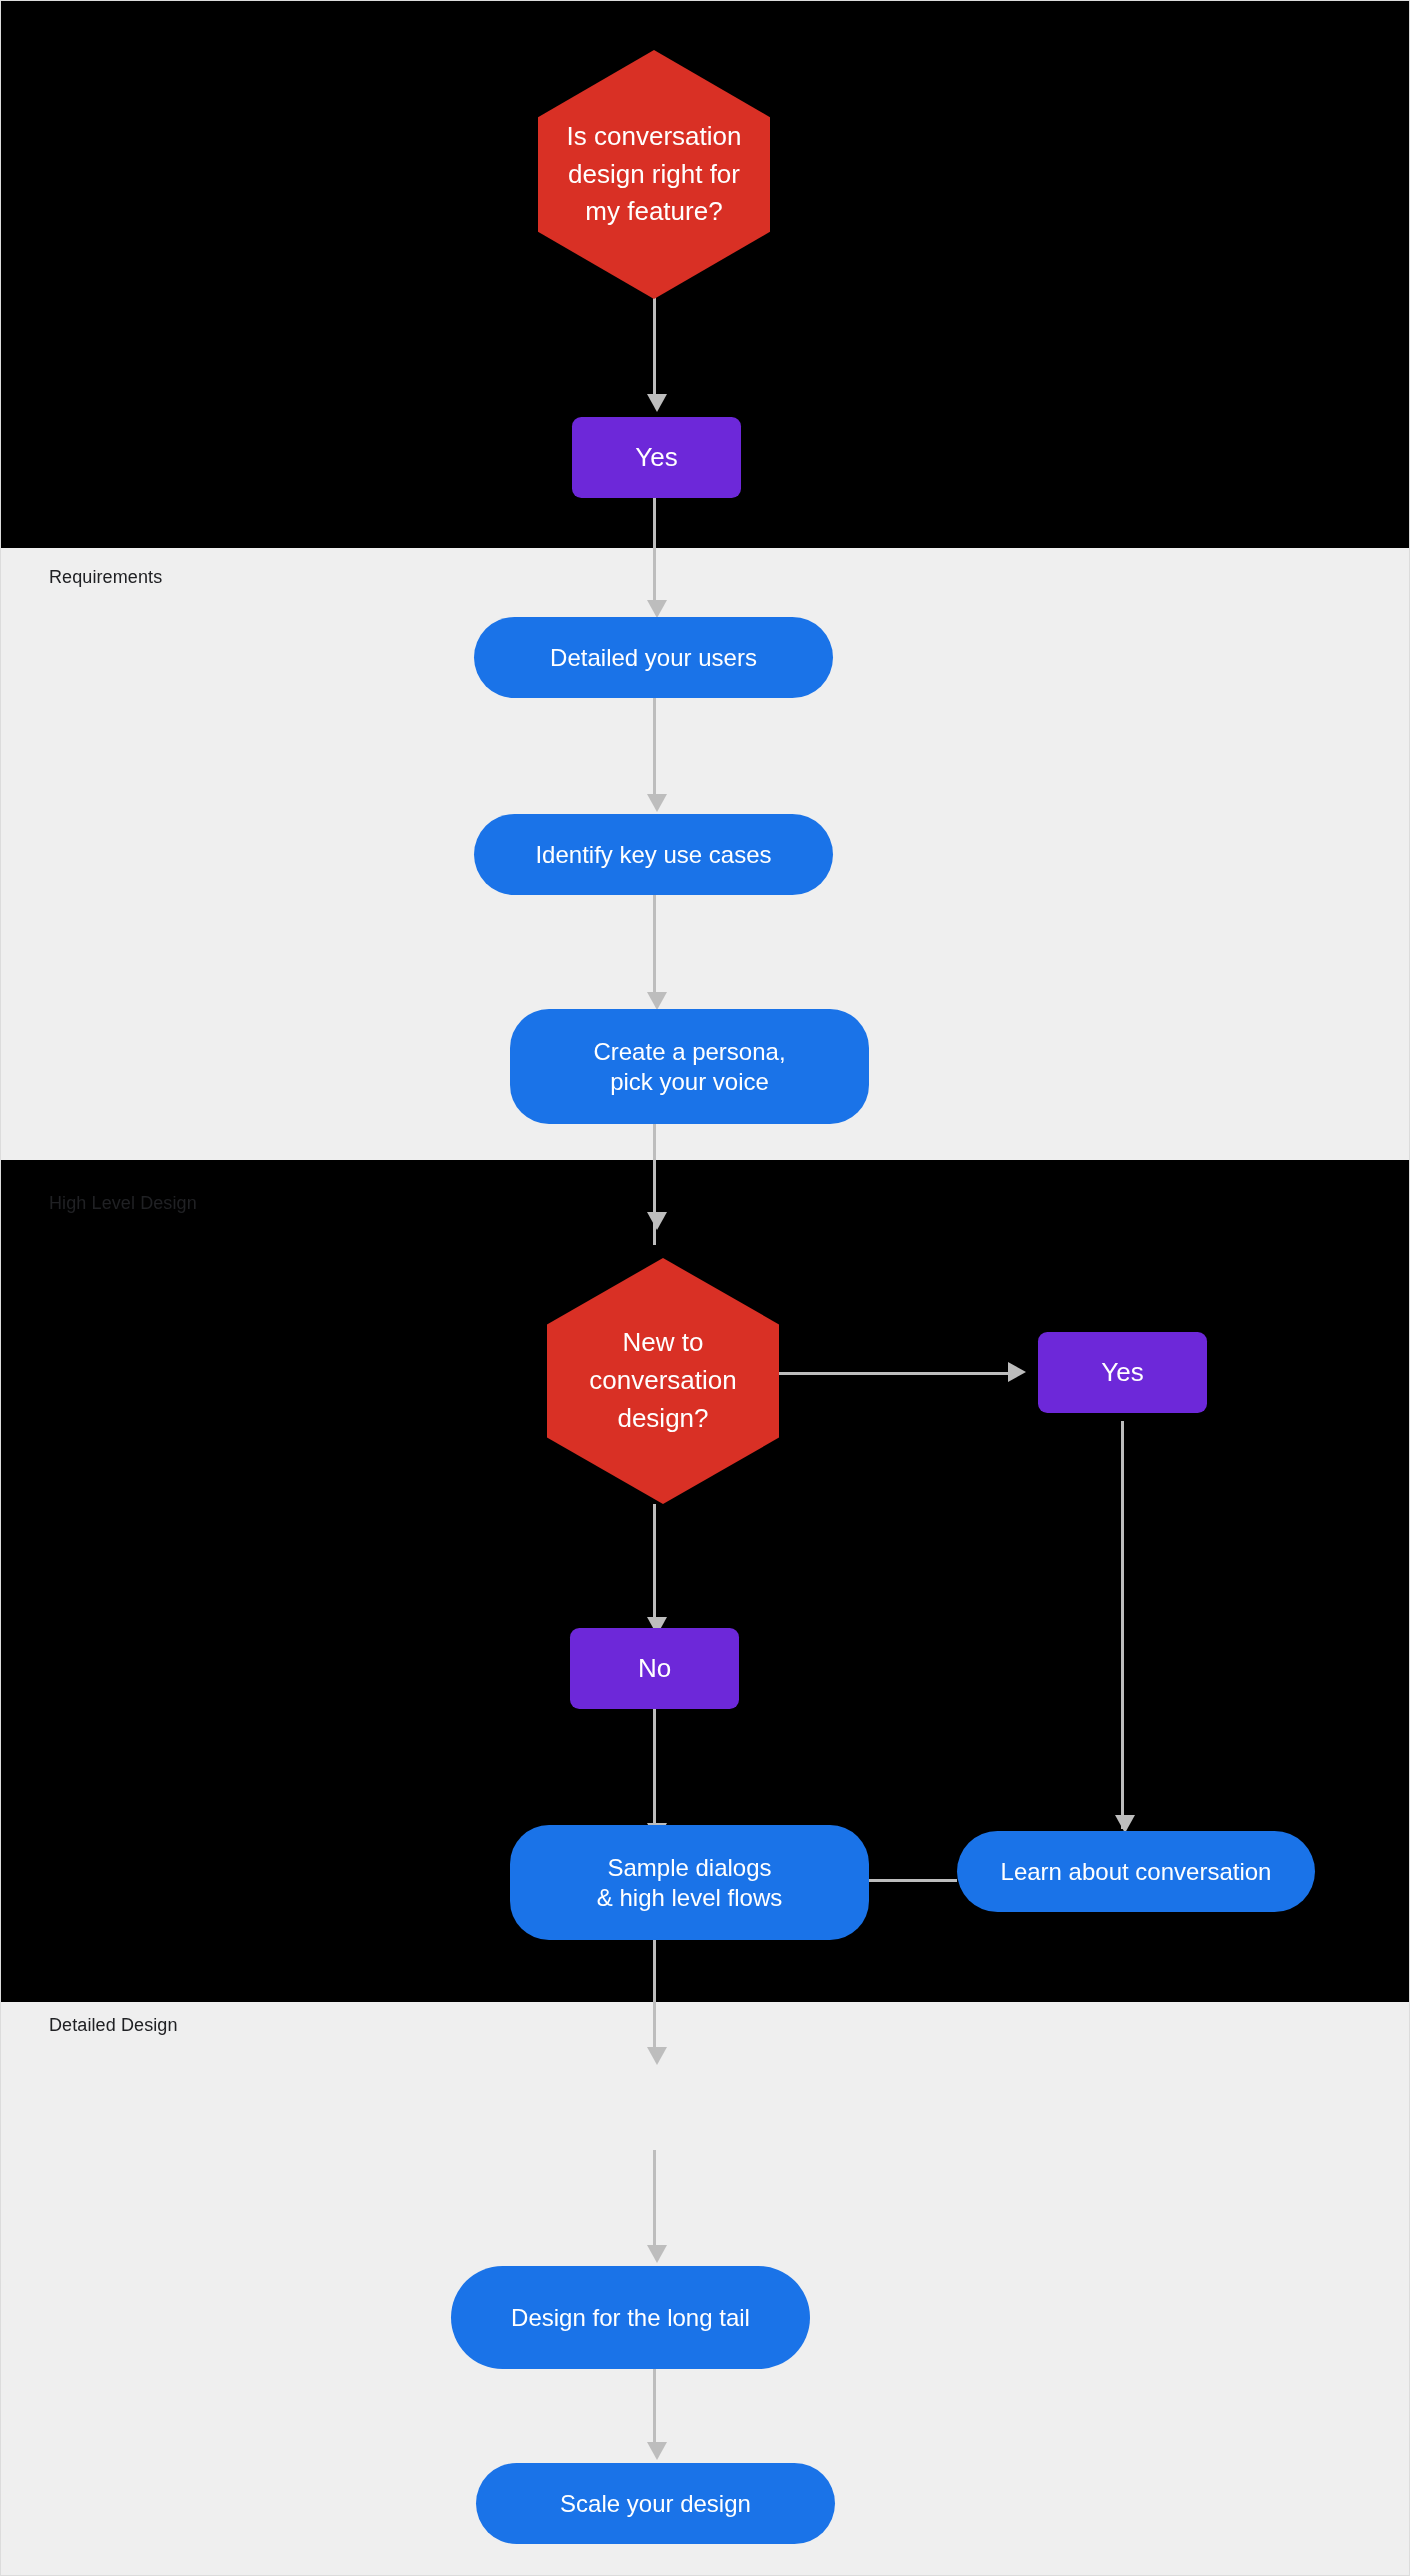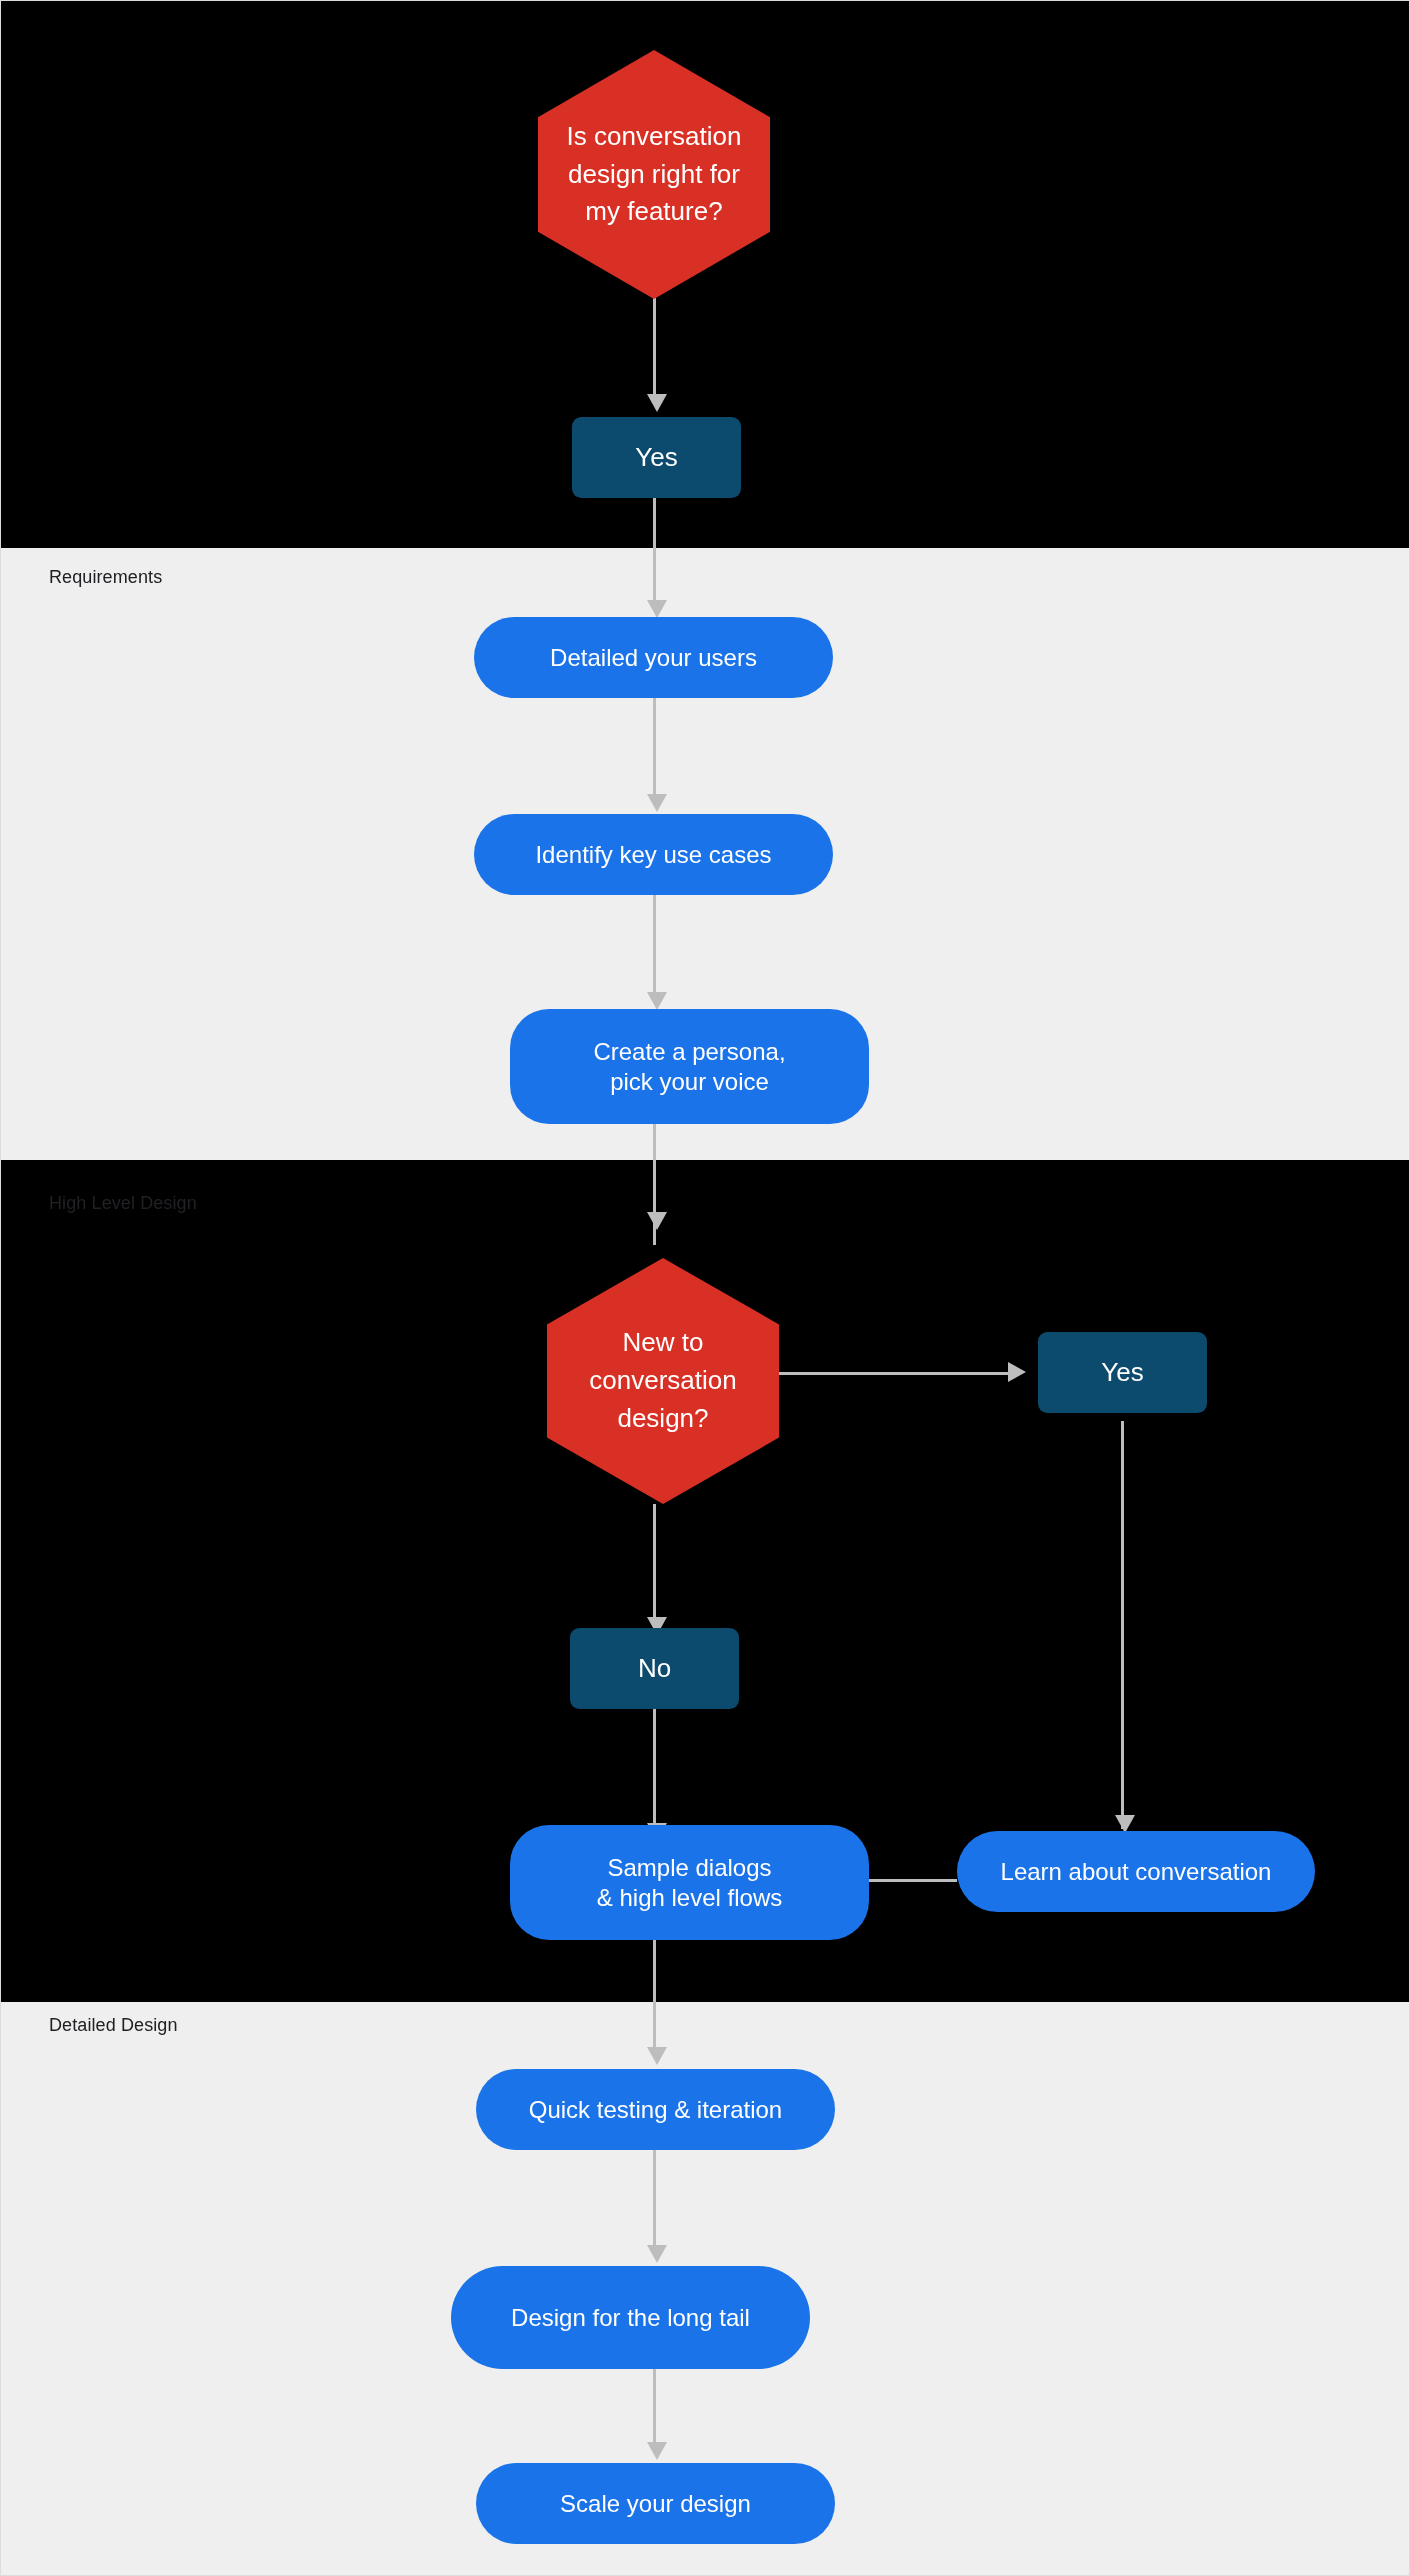--- a/index.html
+++ b/index.html
@@ -15,21 +15,21 @@
 
   .band-label{position:absolute;left:48px;font-size:18px;letter-spacing:0.1px;
               color:#202124;white-space:nowrap;font-family:"Liberation Sans",sans-serif;}
 
   
   .node{position:absolute;display:flex;align-items:center;justify-content:center;
         text-align:center;color:#ffffff;box-sizing:border-box;line-height:1.25;}
 
   .node.pill{background:#1a73e8;border-radius:927px;font-size:24px;}
   .node.pill.two-line{border-radius:39px;margin-left:36px;}
-  .node.rect{background:#0c4a6e;border-radius:9.3px;font-size:26px;}
+  .node.rect{background:#6d28d9;border-radius:9.3px;font-size:26px;}
 
   .hex{position:absolute;background:#d93025;color:#fff;
        display:flex;align-items:center;justify-content:center;text-align:center;
        font-size:26px;line-height:1.45;
        clip-path:polygon(50% 0%, 100% 27%, 100% 73%, 50% 100%, 0% 73%, 0% 27%);}
   .hex .hex-text{padding:0 24px;}
 
   
   .vline{position:absolute;width:2.8px;background:#bdbdbd;}
   .hline{position:absolute;height:2.8px;background:#bdbdbd;}
@@ -146,23 +146,20 @@
     <div>
       <div>Sample dialogs</div>
       <div>&amp; high level flows</div>
     </div>
   </div>
 
   <div class="node pill" style="left:956px;top:1830px;width:358px;height:81px;">
     <span>Learn about conversation</span>
   </div>
 
-  <div class="node pill" style="left:475px;top:2068px;width:359px;height:81px;">
-    <span>Quick testing &amp; iteration</span>
-  </div>
 
   <div class="node pill" style="left:450px;top:2265px;width:359px;height:103px;">
     <span>Design for the long tail</span>
   </div>
 
   <div class="node pill" style="left:475px;top:2462px;width:359px;height:81px;">
     <span>Scale your design</span>
   </div>
 
 </div>

